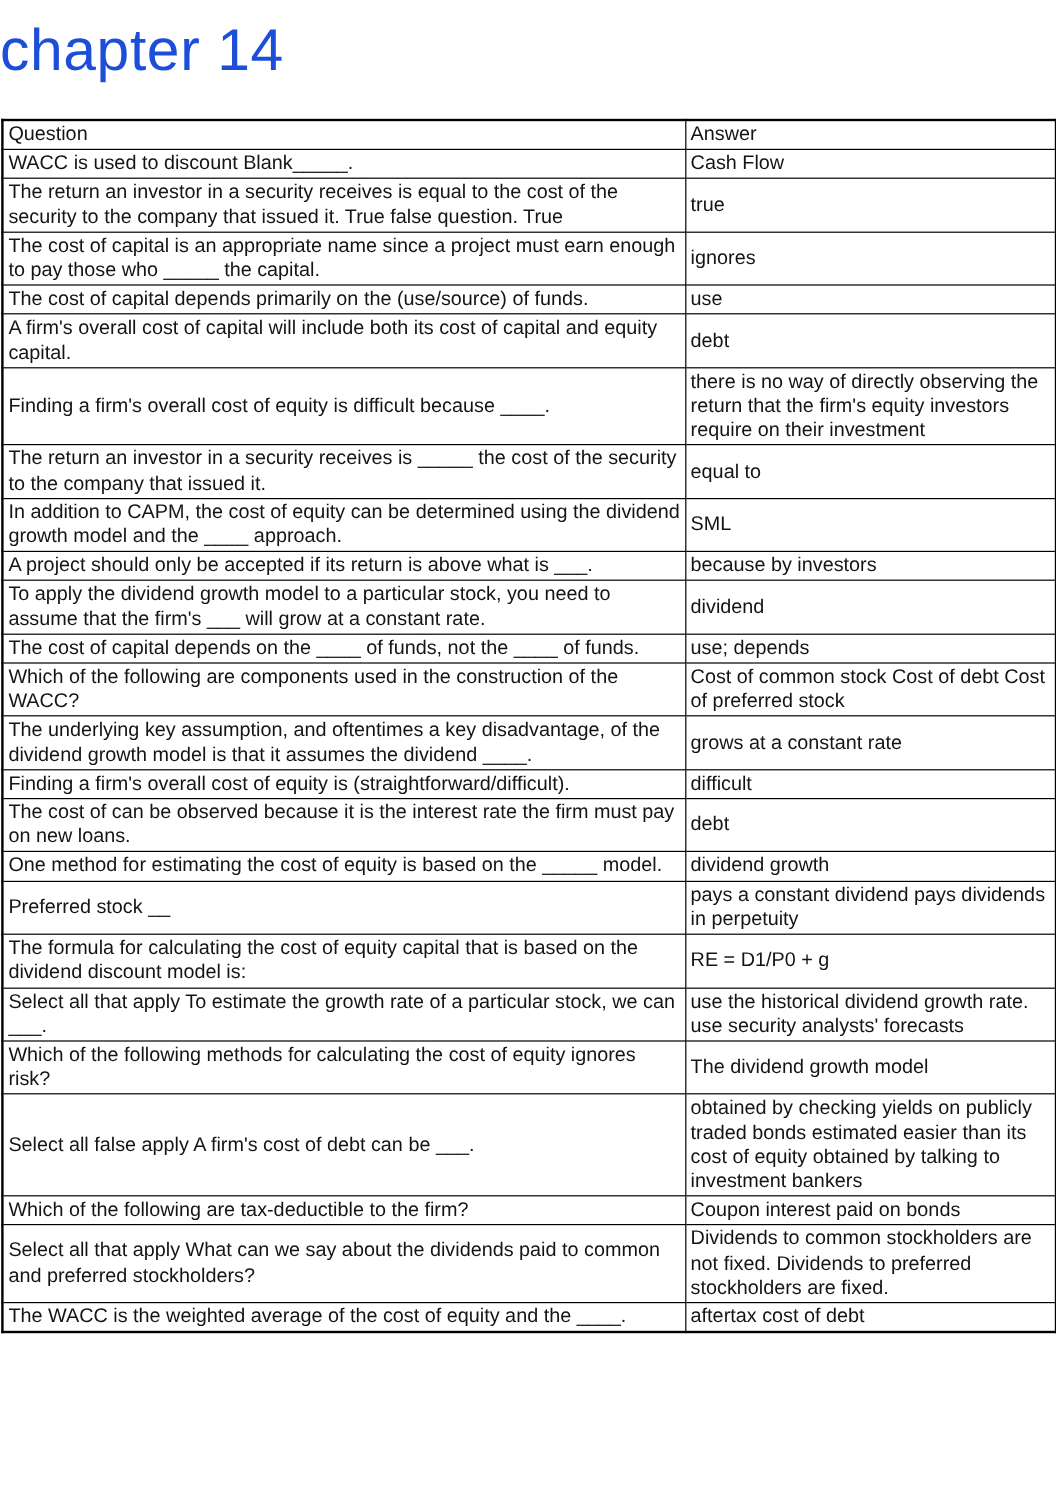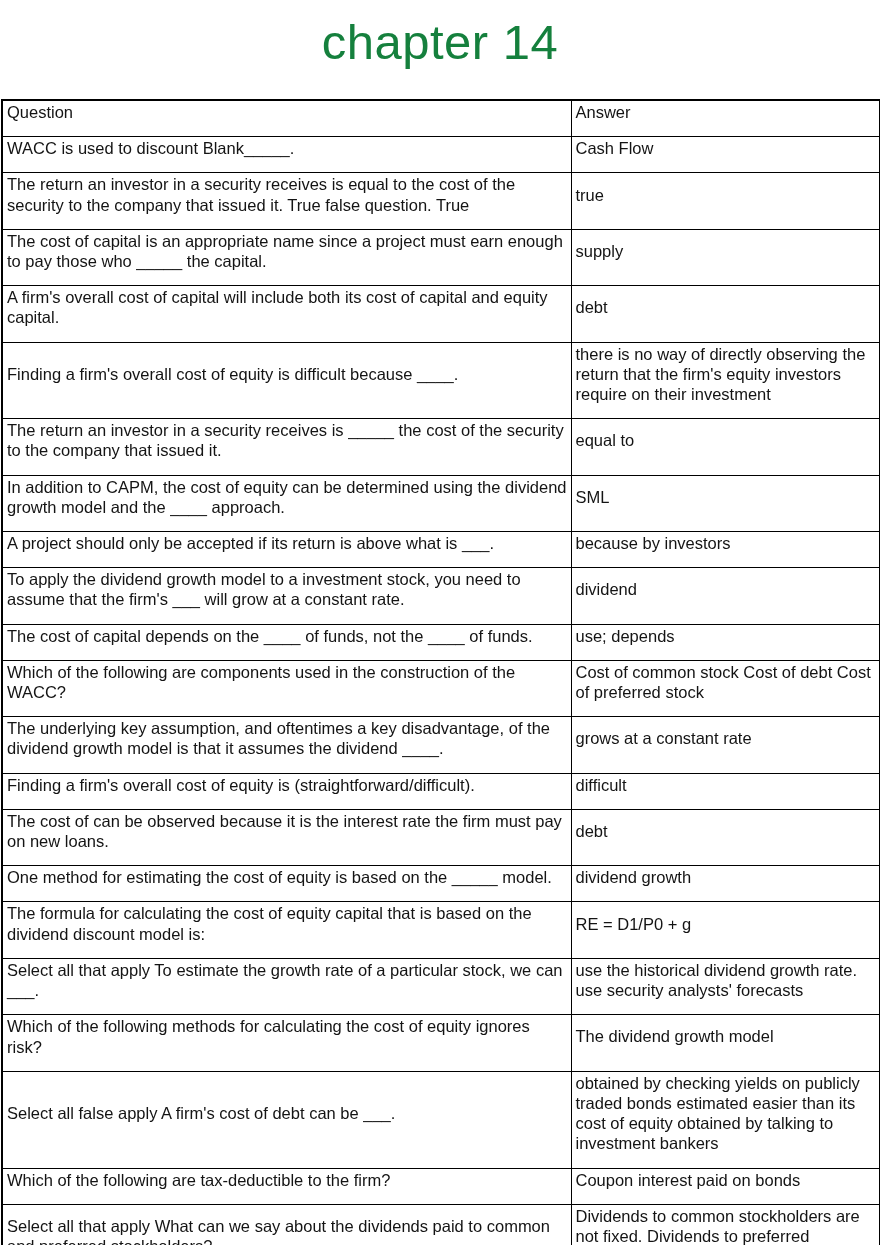--- a/index.html
+++ b/index.html
@@ -11,42 +11,41 @@
   body {
     font-family: "Liberation Sans", "DejaVu Sans", sans-serif;
     color: #141414;
     height: 1245px;
     overflow: hidden;
   }
   .page-title {
     font-weight: 100;
     font-size: 49px;
     line-height: 52px;
-    text-align: center;
     margin: 16px 0 0 0;
-    color: #15803d;
+    color: #1d4ed8;
     letter-spacing: 0.5px;
   }
   .qa-table {
     border-collapse: collapse;
     table-layout: fixed;
     width: 878px;
     margin: 31px 1px 0 1px;
     border: 2px solid #000;
   }
   .qa-table col.col-q { width: 569px; }
   .qa-table col.col-a { width: 309px; }
   .qa-table th, .qa-table td {
     border: 1px solid #000;
     font-size: 16.5px;
     line-height: 20.2px;
     font-weight: normal;
     text-align: left;
     vertical-align: middle;
-    padding: 1px 4px 14px 4px;
+    padding: 1px 4px 2px 4px;
     overflow-wrap: break-word;
   }
   .qa-table th {
     height: 20px;
   }
 </style>
 </head>
 <body>
 
 <h1 class="page-title">chapter 14</h1>
@@ -68,23 +67,27 @@
     <td>Cash Flow</td>
   </tr>
 
   <tr>
     <td>The return an investor in a security receives is equal to the cost of the security to the company that issued it. True false question. True</td>
     <td>true</td>
   </tr>
 
   <tr>
     <td>The cost of capital is an appropriate name since a project must earn enough to pay those who _____ the capital.</td>
-    <td>supply</td>
+    <td>ignores</td>
   </tr>
 
+  <tr>
+    <td>The cost of capital depends primarily on the (use/source) of funds.</td>
+    <td>use</td>
+  </tr>
 
   <tr>
     <td>A firm's overall cost of capital will include both its cost of capital and equity capital.</td>
     <td>debt</td>
   </tr>
 
 
   <tr>
     <td>Finding a firm's overall cost of equity is difficult because ____.</td>
     <td>there is no way of directly observing the return that the firm's equity investors require on their investment</td>
@@ -99,21 +102,21 @@
     <td>In addition to CAPM, the cost of equity can be determined using the dividend growth model and the ____ approach.</td>
     <td>SML</td>
   </tr>
 
   <tr>
     <td>A project should only be accepted if its return is above what is ___.</td>
     <td>because by investors</td>
   </tr>
 
   <tr>
-    <td>To apply the dividend growth model to a investment stock, you need to assume that the firm's ___ will grow at a constant rate.</td>
+    <td>To apply the dividend growth model to a particular stock, you need to assume that the firm's ___ will grow at a constant rate.</td>
     <td>dividend</td>
   </tr>
 
   <tr>
     <td>The cost of capital depends on the ____ of funds, not the ____ of funds.</td>
     <td>use; depends</td>
   </tr>
 
 
   <tr>
@@ -134,20 +137,24 @@
   <tr>
     <td>The cost of can be observed because it is the interest rate the firm must pay on new loans.</td>
     <td>debt</td>
   </tr>
 
   <tr>
     <td>One method for estimating the cost of equity is based on the _____ model.</td>
     <td>dividend growth</td>
   </tr>
 
+  <tr>
+    <td>Preferred stock __</td>
+    <td>pays a constant dividend pays dividends in perpetuity</td>
+  </tr>
 
   <tr>
     <td>The formula for calculating the cost of equity capital that is based on the dividend discount model is:</td>
     <td>RE = D1/P0 + g</td>
   </tr>
 
   <tr>
     <td>Select all that apply To estimate the growth rate of a particular stock, we can ___.</td>
     <td>use the historical dividend growth rate. use security analysts' forecasts</td>
   </tr>

